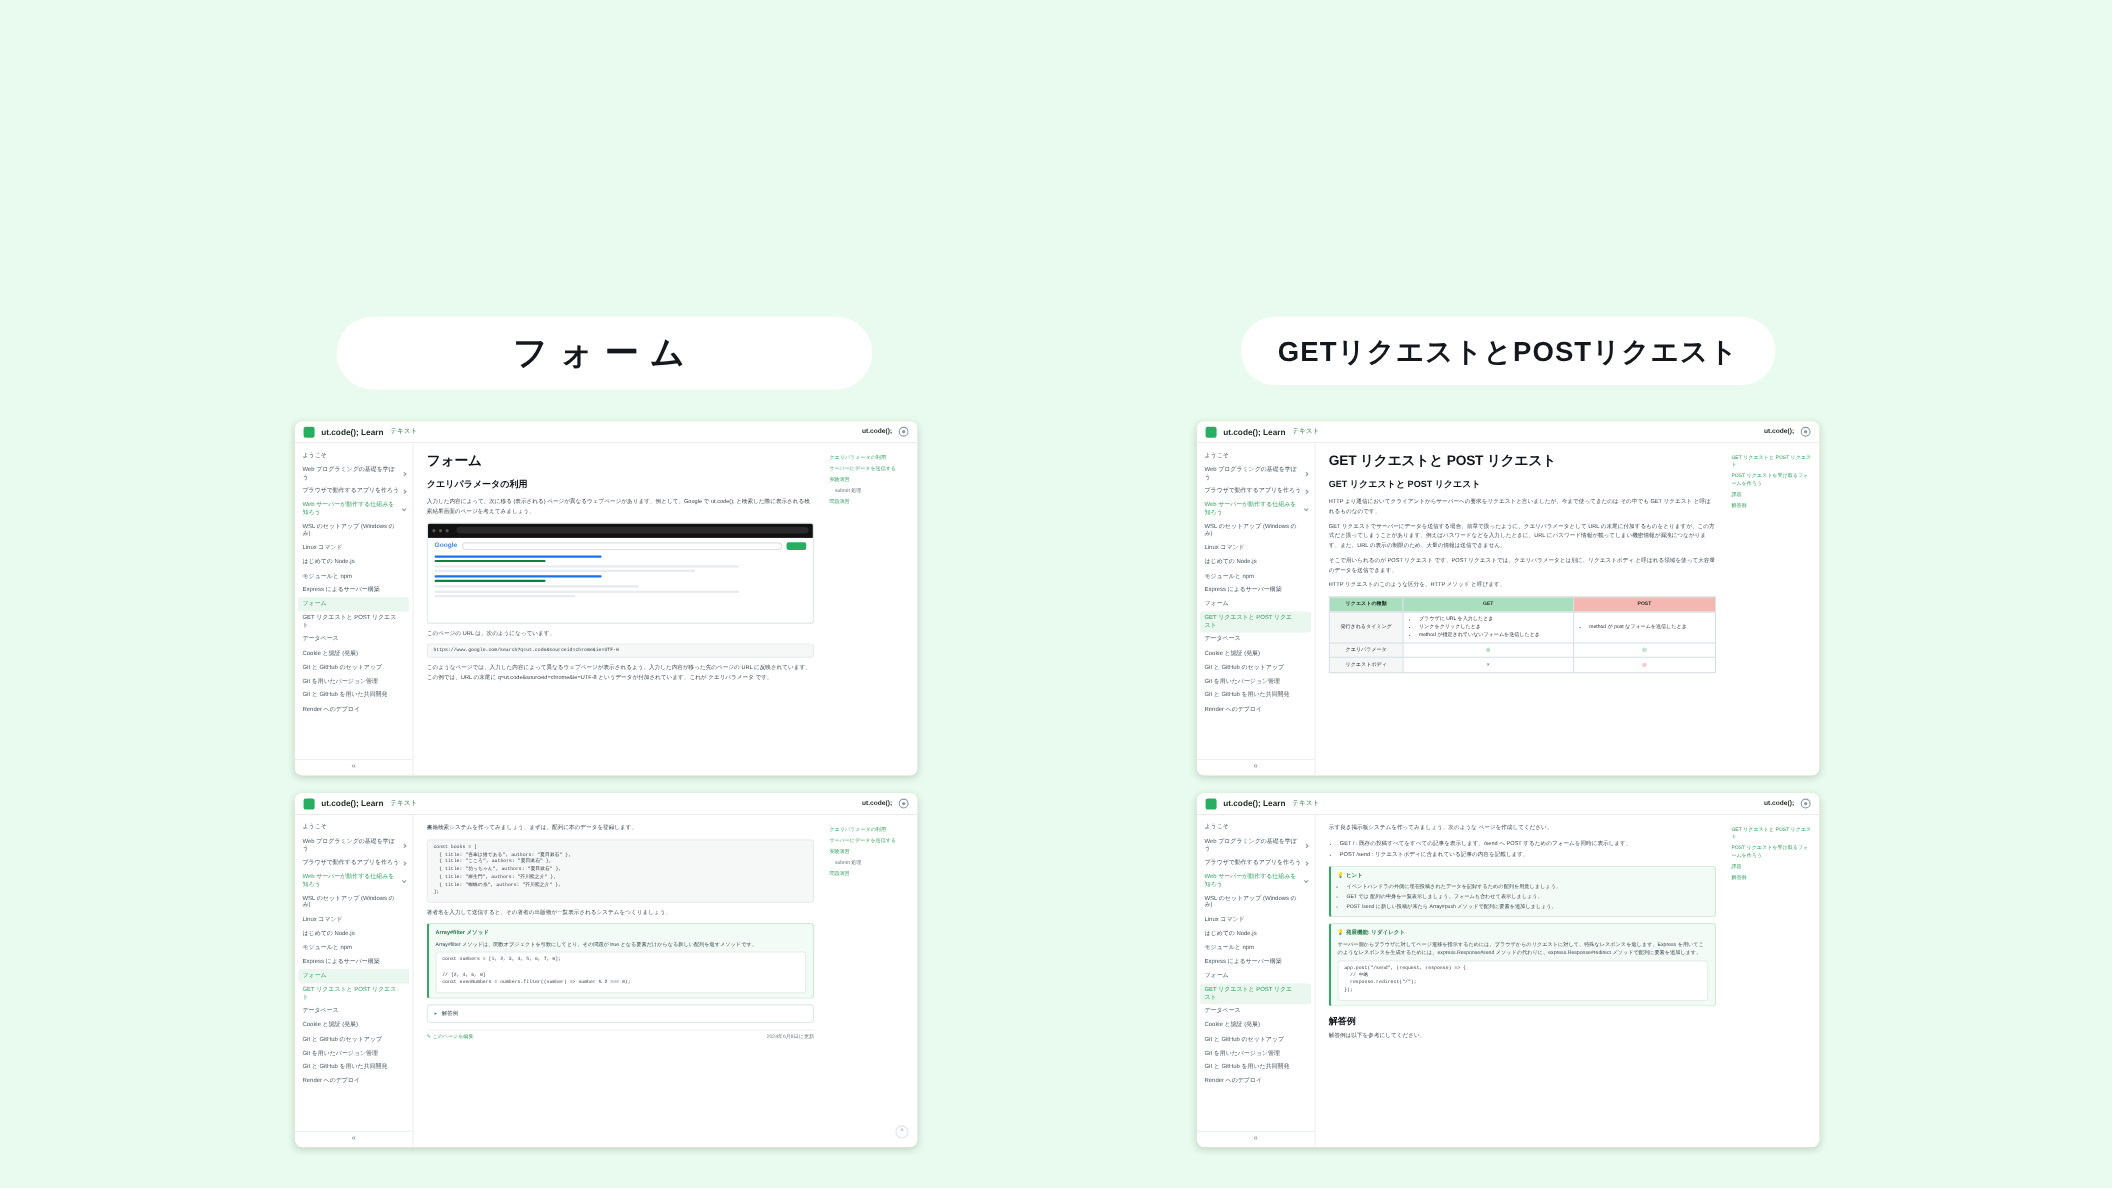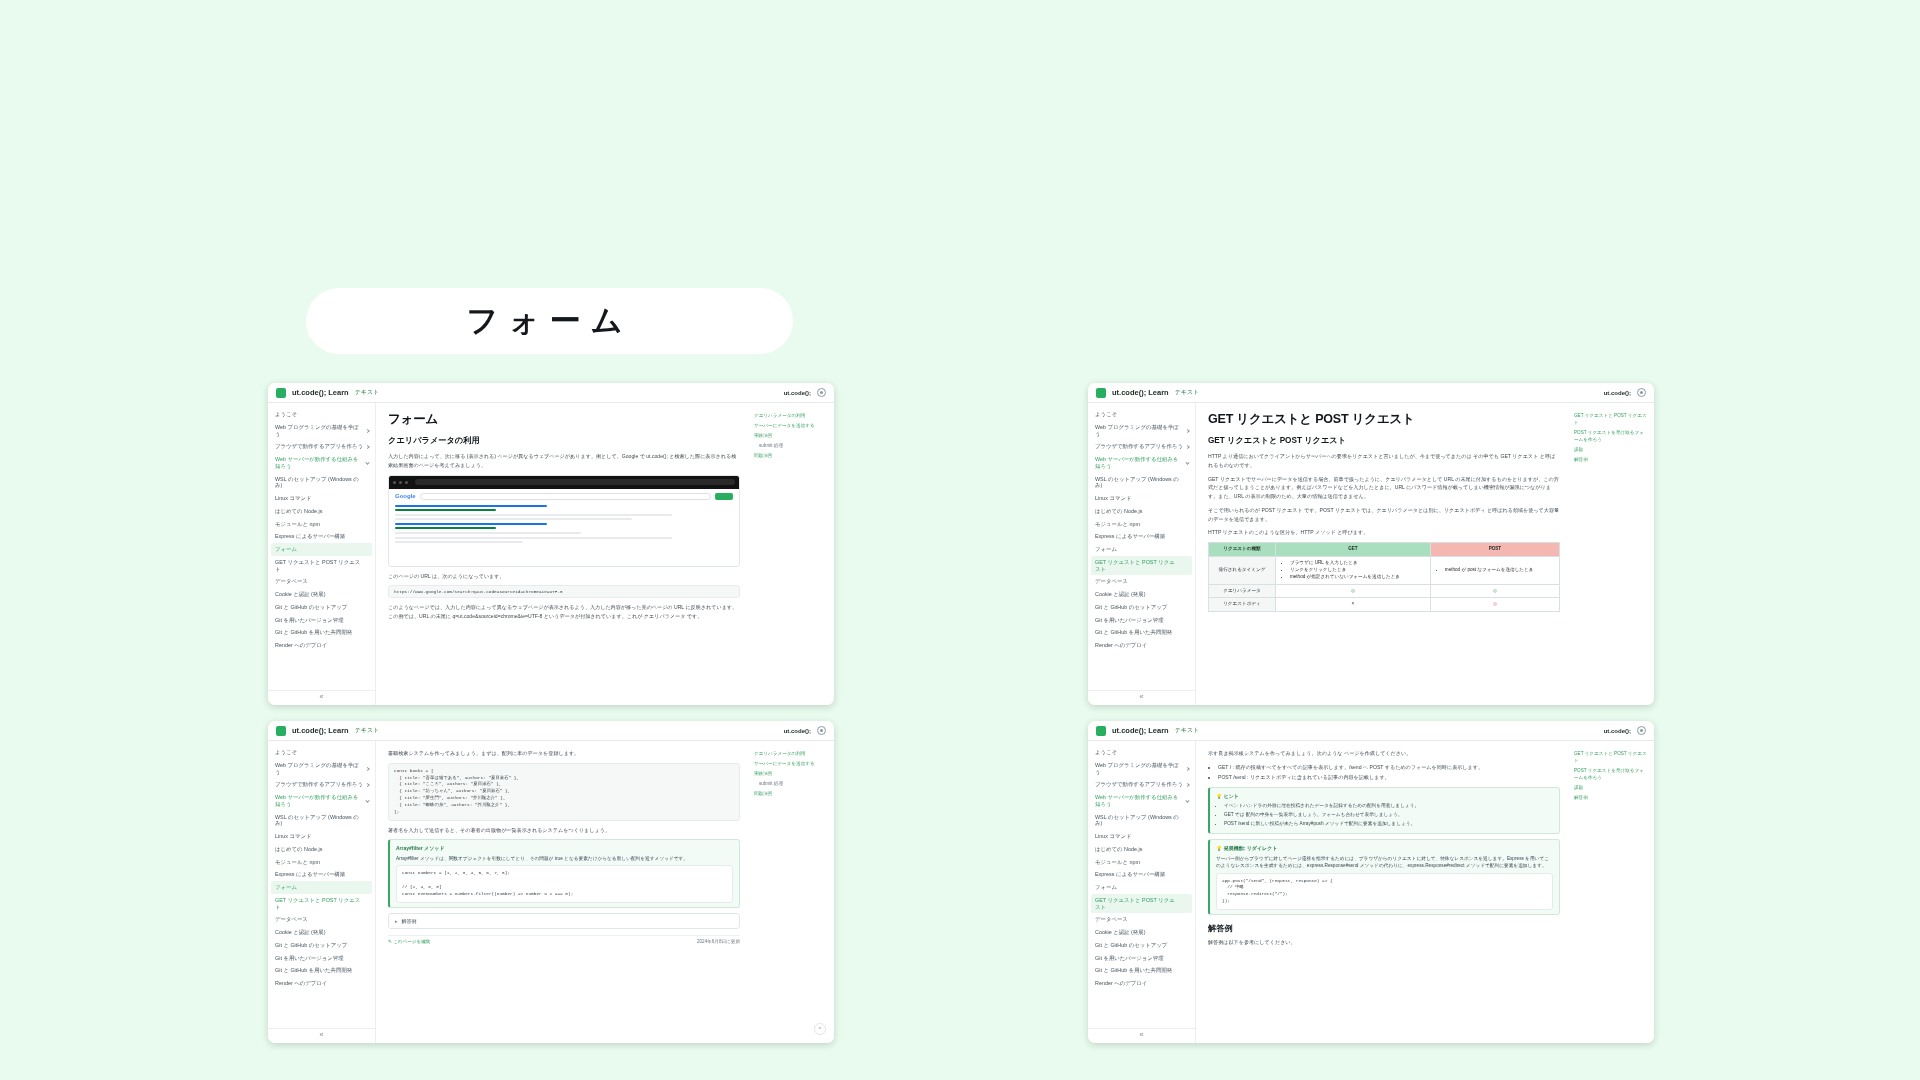--- a/index.html
+++ b/index.html
@@ -248,20 +248,21 @@
   .bullet-list { font-size: 5.1px; line-height: 1.75; color: #3b474f; margin: 0 0 5px; padding-left: 10px; }
   .bullet-list li { margin-bottom: 1px; }
 </style>
 </head>
 <body>
 
 <div class="slide">
 
 
   <div class="pill pill-left">フォーム</div>
+  <div class="pill pill-right">GETリクエストとPOSTリクエスト</div>
 
   <div class="shot shot-a">
     <div class="docbar">
       <span class="logo-sq"></span>
       <span class="brand">ut.code(); Learn</span>
       <span class="navlink">テキスト</span>
       <span class="docbar-right">
         <span class="brand-sm">ut.code();</span>
         <span class="sun"></span>
       </span>

